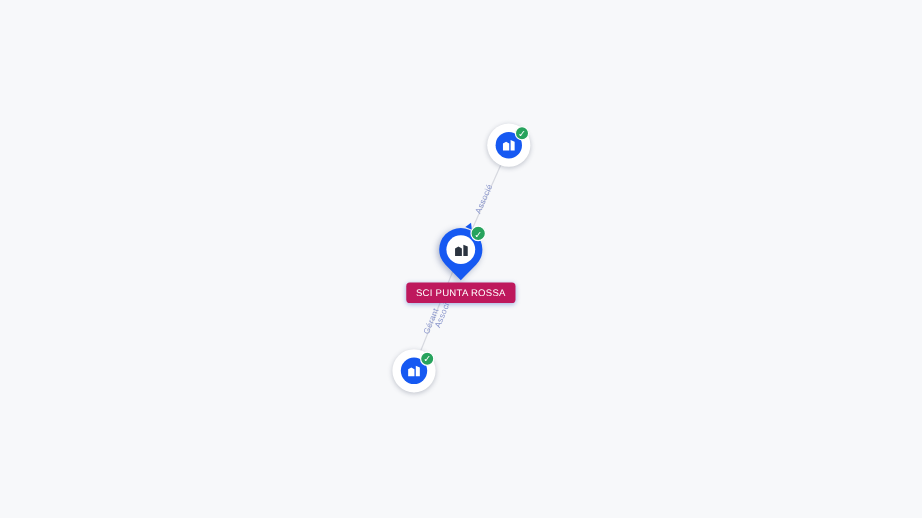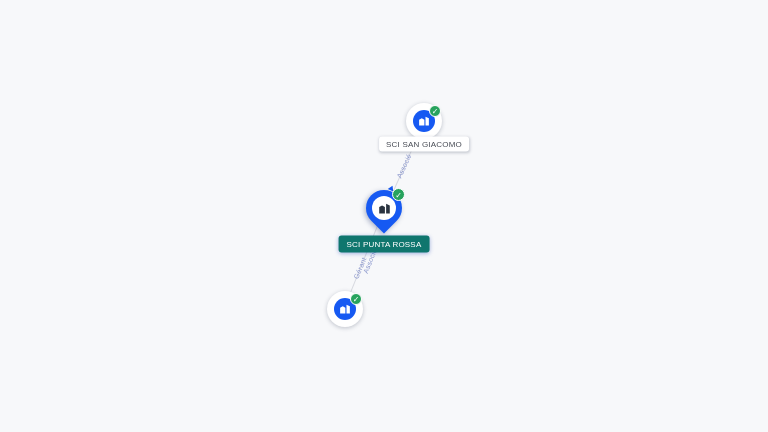--- a/index.html
+++ b/index.html
@@ -115,21 +115,21 @@
     font-size: 8px;
     font-weight: 400;
     letter-spacing: .2px;
     padding: 3px 7px;
     border-radius: 3px;
     white-space: nowrap;
     box-shadow: 0 1px 3px rgba(40,50,80,.25);
     cursor: pointer;
   }
   .node-label.primary {
-    background: #0f766e;
+    background: #be185d;
     color: #ffffff;
     padding: 4px 8px;
     box-shadow: 0 1px 4px rgba(20,60,180,.4);
   }
 </style>
 </head>
 <body>
 
 <div class="canvas">
 
@@ -145,21 +145,20 @@
   <div class="node">
     <div class="tail" style="left:420px; top:130px;"></div>
     <div class="puck" style="left:406px; top:103px;"></div>
     <div class="disc" style="left:413px; top:110px;">
       <svg viewBox="0 0 16 16" aria-hidden="true">
         <path d="M1.5 14V6.2L5 4.2l3.5 2V14h-7zm8.5 0V2.3l4.5 1.9V14H10zM3.2 8h1.4v1.4H3.2V8zm0 3h1.4v1.4H3.2V11zm8-5h1.4v1.4h-1.4V6zm0 3h1.4v1.4h-1.4V9z"></path>
       </svg>
     </div>
     <div class="badge" style="left:429px; top:105px;">✓</div>
   </div>
-  <div class="node-label" style="left:424px; top:144px;">SCI SAN GIACOMO</div>
 
   <div class="node">
     <div class="tail" style="left:341px; top:318px;"></div>
     <div class="puck" style="left:327px; top:291px;"></div>
     <div class="disc" style="left:334px; top:298px;">
       <svg viewBox="0 0 16 16" aria-hidden="true">
         <path d="M1.5 14V6.2L5 4.2l3.5 2V14h-7zm8.5 0V2.3l4.5 1.9V14H10zM3.2 8h1.4v1.4H3.2V8zm0 3h1.4v1.4H3.2V11zm8-5h1.4v1.4h-1.4V6zm0 3h1.4v1.4h-1.4V9z"></path>
       </svg>
     </div>
     <div class="badge" style="left:350px; top:293px;">✓</div>

